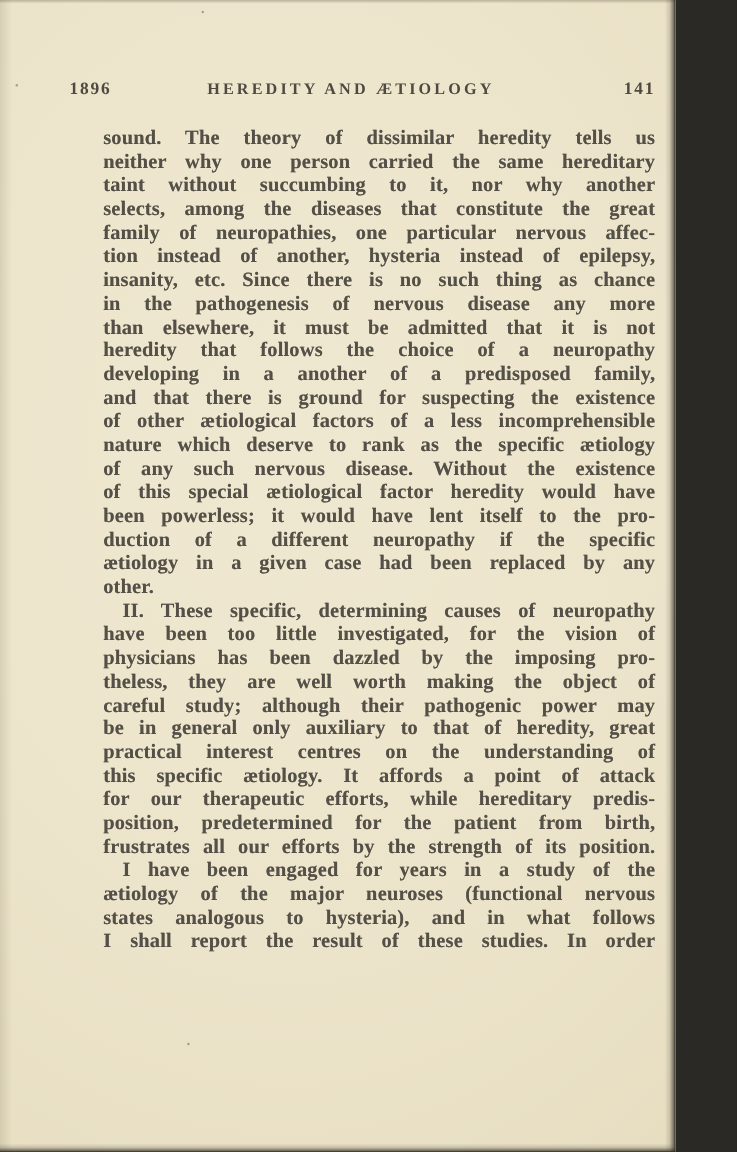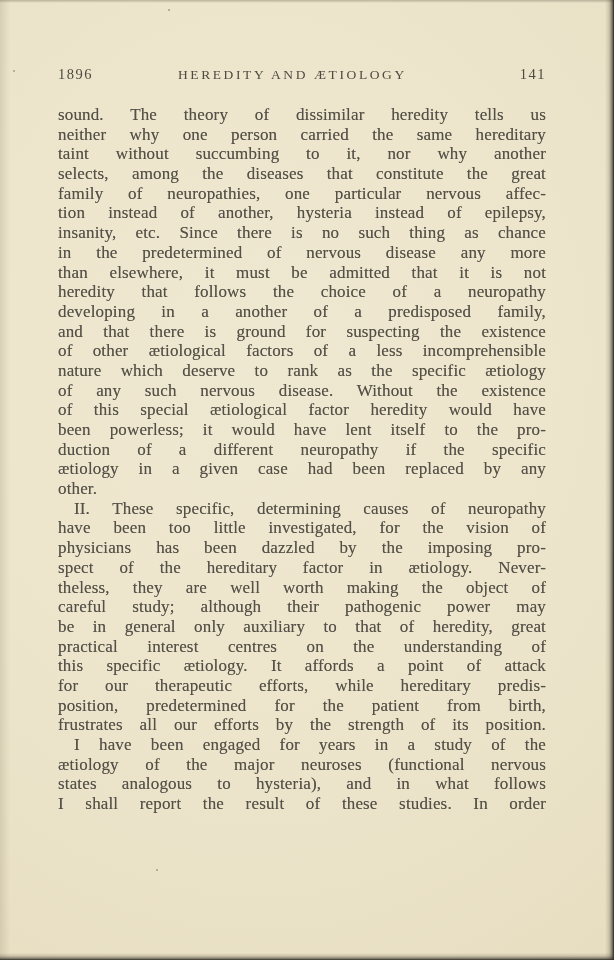--- a/index.html
+++ b/index.html
@@ -2,26 +2,27 @@
 <html><head>
 <meta charset="utf-8">
 <style>
   html, body {
     margin: 0;
     padding: 0;
     background: #2a2925;
   }
   #page {
     position: relative;
-    width: 614px;
+    width: 563px;
     height: 960px;
     overflow: hidden;
     font-family: "Liberation Serif", "DejaVu Serif", serif;
     background:
       radial-gradient(ellipse 120% 90% at 42% 38%, #efe8d1 0%, #ece4ca 50%, #e7dec2 82%, #e1d7b8 100%);
+    font-weight: bold;
   }
   
   .edge-right {
     position: absolute; top: 0; right: 0; width: 9px; height: 100%;
     background: linear-gradient(to right, rgba(70,64,48,0) 0%, rgba(70,64,48,0.18) 45%, rgba(48,45,38,0.55) 78%, #26251f 100%);
   }
   .edge-bottom {
     position: absolute; left: 0; bottom: 0; width: 100%; height: 7px;
     background: linear-gradient(to bottom, rgba(70,64,48,0) 0%, rgba(70,64,48,0.2) 45%, rgba(52,49,40,0.6) 80%, #2e2c24 100%);
   }
@@ -64,20 +65,21 @@
     letter-spacing: 1.5px;
   }
 
   .body-text {
     margin-top: 22px;
     font-size: 17px;
     line-height: 19.7px;
     letter-spacing: 0.15px;
     color: #545047;
     text-shadow: 0 0 0.5px rgba(84,80,71,0.55);
+    margin-left: 28px;
   }
   .line {
     text-align: justify;
     text-align-last: justify;
     white-space: normal;
     height: 19.7px;
     overflow: visible;
   }
   .line.indent { padding-left: 16px; }
   .line.no-just { text-align-last: left; }
@@ -95,37 +97,36 @@
     </div>
 
     <div class="body-text">
         <div class="line">sound. The theory of dissimilar heredity tells us</div>
         <div class="line">neither why one person carried the same hereditary</div>
         <div class="line">taint without succumbing to it, nor why another</div>
         <div class="line">selects, among the diseases that constitute the great</div>
         <div class="line">family of neuropathies, one particular nervous affec-</div>
         <div class="line">tion instead of another, hysteria instead of epilepsy,</div>
         <div class="line">insanity, etc. Since there is no such thing as chance</div>
-        <div class="line">in the predetermined of nervous disease any more</div>
+        <div class="line">in the pathogenesis of nervous disease any more</div>
         <div class="line">than elsewhere, it must be admitted that it is not</div>
         <div class="line">heredity that follows the choice of a neuropathy</div>
         <div class="line">developing in a another of a predisposed family,</div>
         <div class="line">and that there is ground for suspecting the existence</div>
         <div class="line">of other ætiological factors of a less incomprehensible</div>
         <div class="line">nature which deserve to rank as the specific ætiology</div>
         <div class="line">of any such nervous disease. Without the existence</div>
         <div class="line">of this special ætiological factor heredity would have</div>
         <div class="line">been powerless; it would have lent itself to the pro-</div>
         <div class="line">duction of a different neuropathy if the specific</div>
         <div class="line">ætiology in a given case had been replaced by any</div>
         <div class="line no-just">other.</div>
         <div class="line indent">II. These specific, determining causes of neuropathy</div>
         <div class="line">have been too little investigated, for the vision of</div>
         <div class="line">physicians has been dazzled by the imposing pro-</div>
-        <div class="line">spect of the hereditary factor in ætiology. Never-</div>
         <div class="line">theless, they are well worth making the object of</div>
         <div class="line">careful study; although their pathogenic power may</div>
         <div class="line">be in general only auxiliary to that of heredity, great</div>
         <div class="line">practical interest centres on the understanding of</div>
         <div class="line">this specific ætiology. It affords a point of attack</div>
         <div class="line">for our therapeutic efforts, while hereditary predis-</div>
         <div class="line">position, predetermined for the patient from birth,</div>
         <div class="line">frustrates all our efforts by the strength of its position.</div>
         <div class="line indent">I have been engaged for years in a study of the</div>
         <div class="line">ætiology of the major neuroses (functional nervous</div>

